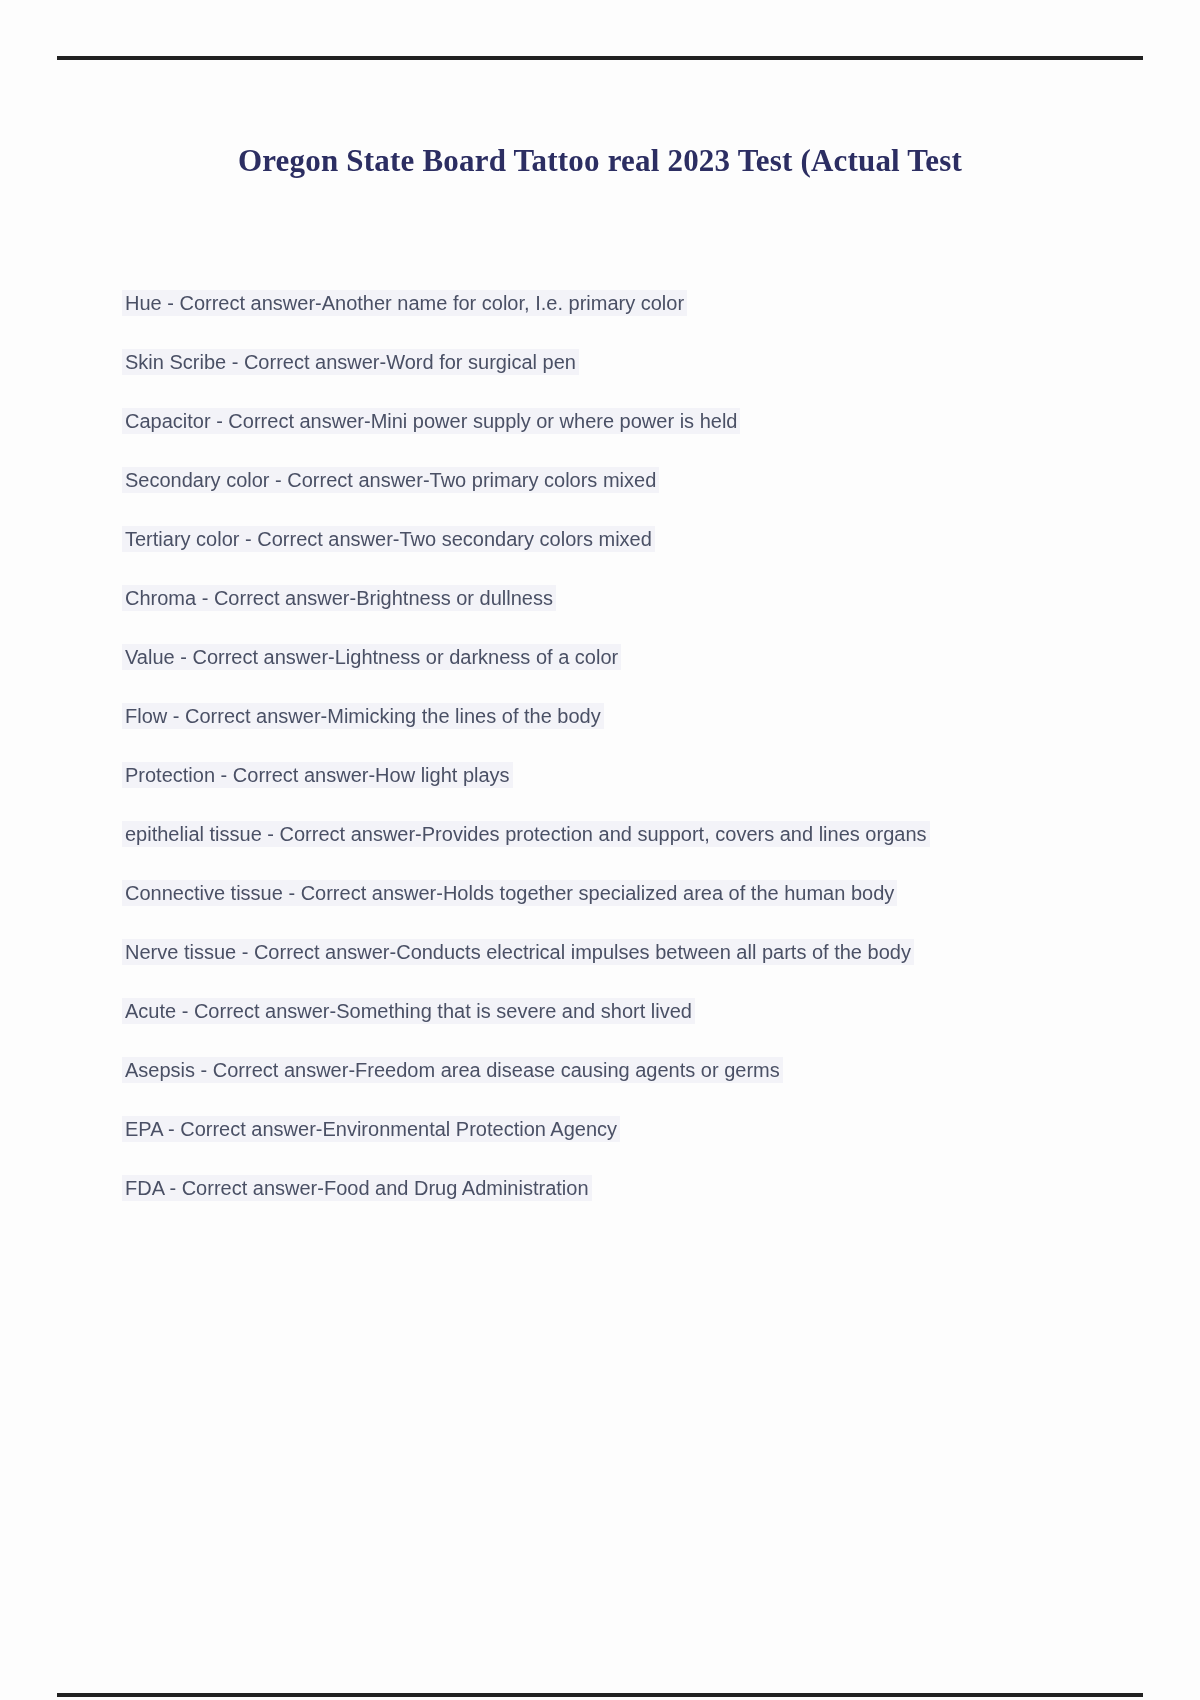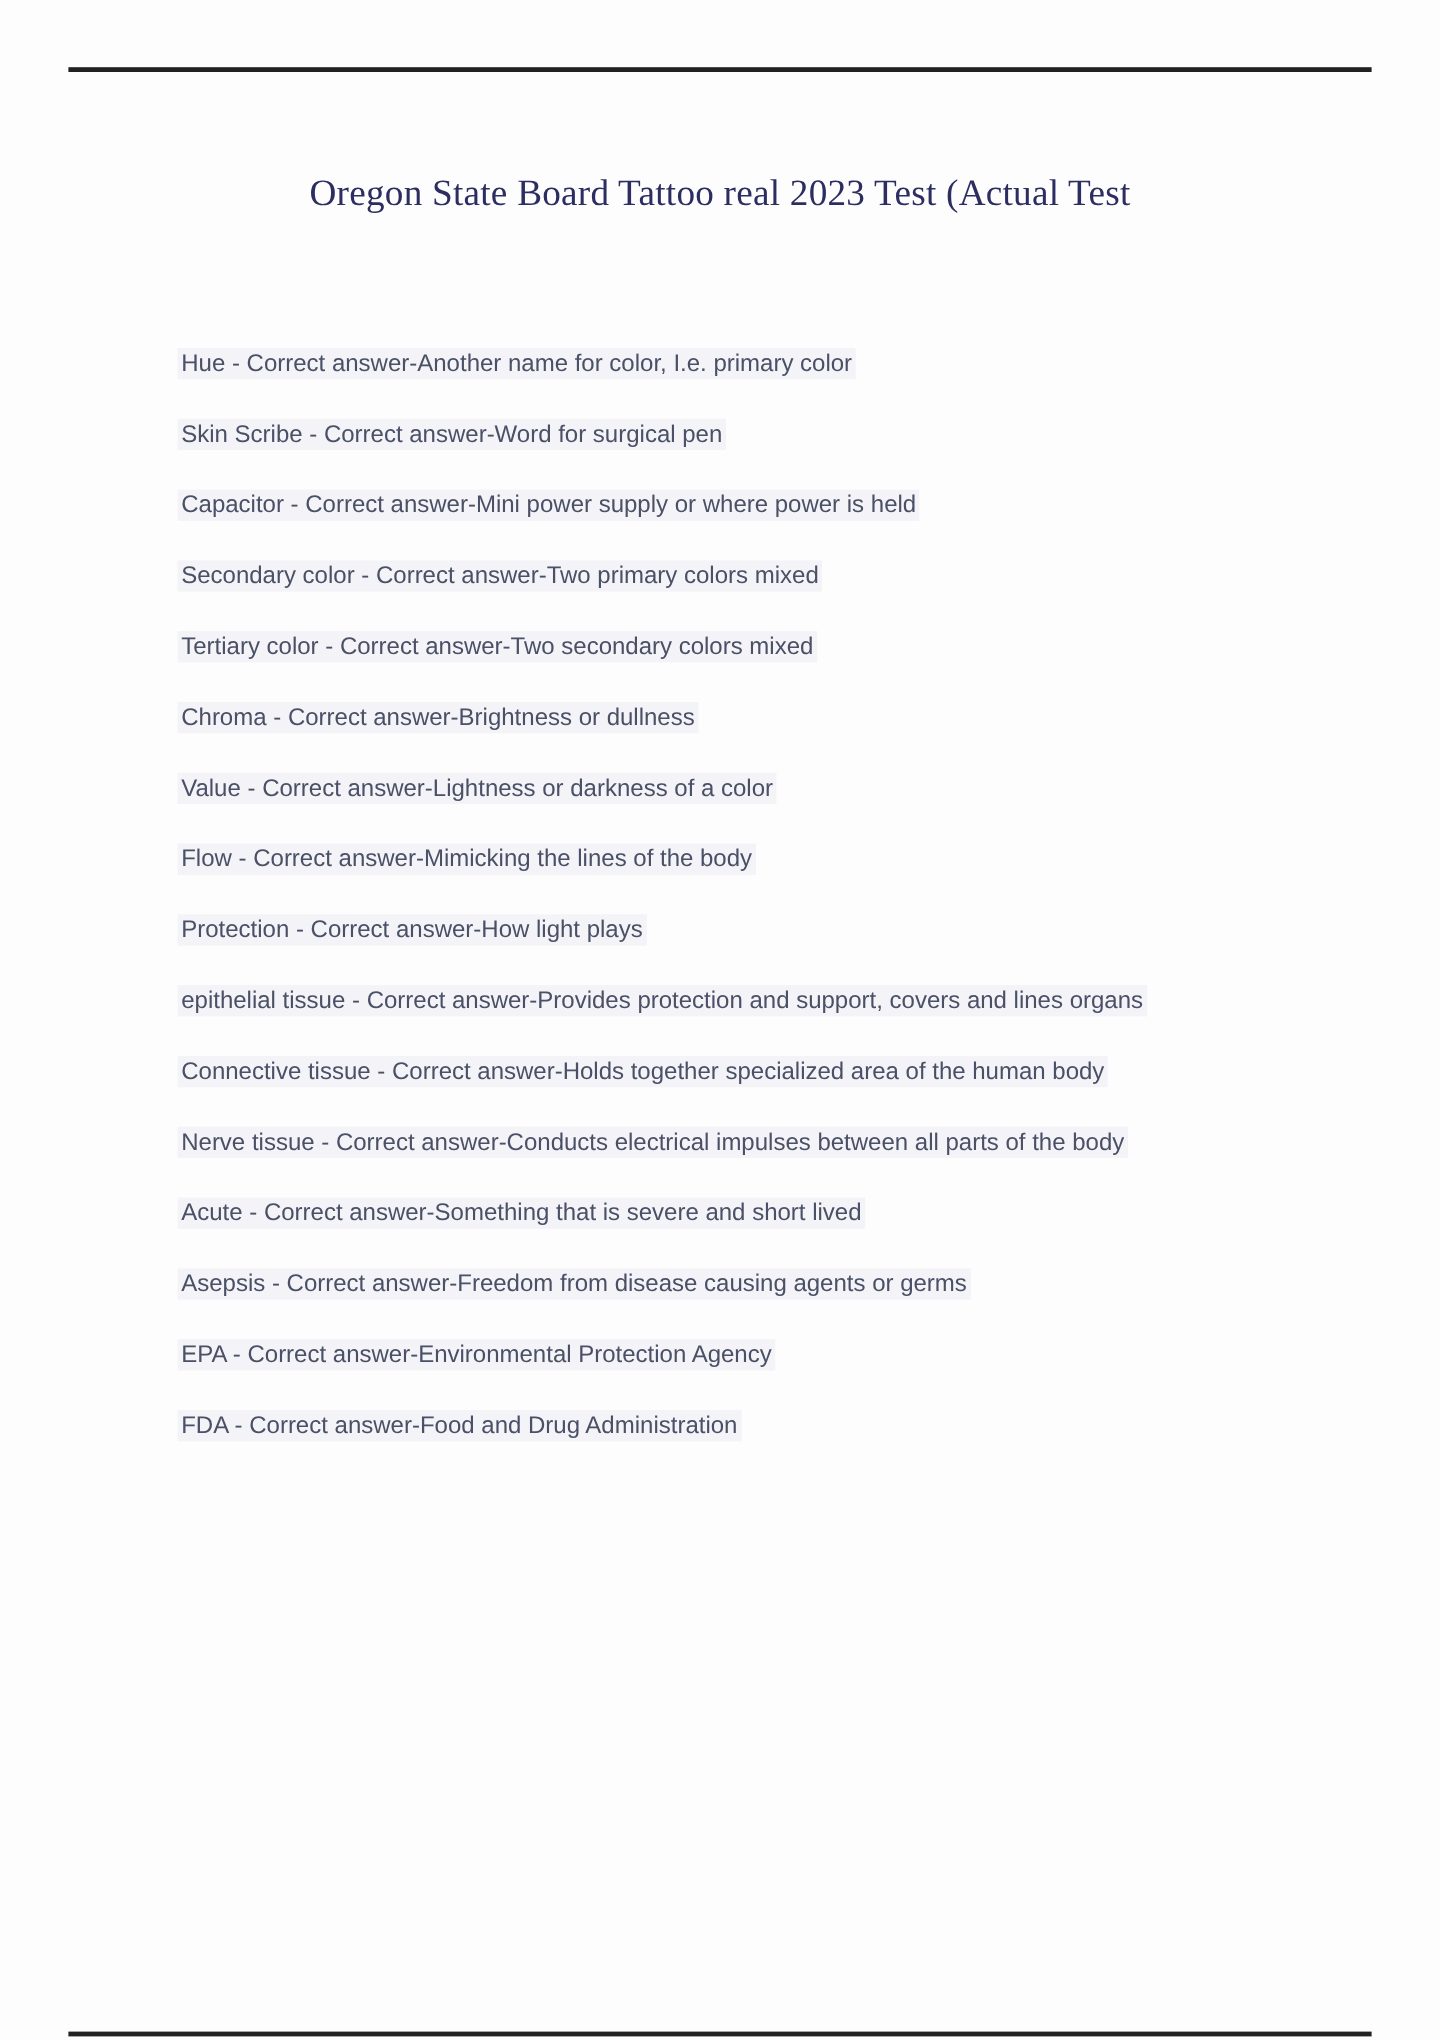--- a/index.html
+++ b/index.html
@@ -29,29 +29,29 @@
   .rule-top { top: 56px; }
   .rule-bottom { top: 1693px; }
   .title-block {
     position: absolute;
     top: 141px;
     left: 0;
     right: 0;
     text-align: center;
     color: var(--title-color);
     font-family: "Liberation Serif", "DejaVu Serif", serif;
-    font-weight: normal;
+    font-weight: bold;
     font-size: 31px;
     line-height: 40px;
     letter-spacing: 0.2px;
   }
   .qa-list {
     position: absolute;
     top: 289px;
-    left: 148px;
+    left: 122px;
     width: 941px;
     display: flex;
     flex-direction: column;
     row-gap: 31px;
   }
   .qa-item {
     font-size: 20px;
     line-height: 28px;
     color: var(--body-text);
   }
@@ -80,20 +80,20 @@
     <div class="qa-item"><span class="hl">Secondary color - Correct answer-Two primary colors mixed</span></div>
     <div class="qa-item"><span class="hl">Tertiary color - Correct answer-Two secondary colors mixed</span></div>
     <div class="qa-item"><span class="hl">Chroma - Correct answer-Brightness or dullness</span></div>
     <div class="qa-item"><span class="hl">Value - Correct answer-Lightness or darkness of a color</span></div>
     <div class="qa-item"><span class="hl">Flow - Correct answer-Mimicking the lines of the body</span></div>
     <div class="qa-item"><span class="hl">Protection - Correct answer-How light plays</span></div>
     <div class="qa-item"><span class="hl">epithelial tissue - Correct answer-Provides protection and support, covers and lines organs</span></div>
     <div class="qa-item"><span class="hl">Connective tissue - Correct answer-Holds together specialized area of the human body</span></div>
     <div class="qa-item"><span class="hl">Nerve tissue - Correct answer-Conducts electrical impulses between all parts of the body</span></div>
     <div class="qa-item"><span class="hl">Acute - Correct answer-Something that is severe and short lived</span></div>
-    <div class="qa-item"><span class="hl">Asepsis - Correct answer-Freedom from disease causing agents or germs</span></div>
+    <div class="qa-item"><span class="hl">Asepsis - Correct answer-Freedom area disease causing agents or germs</span></div>
     <div class="qa-item"><span class="hl">EPA - Correct answer-Environmental Protection Agency</span></div>
     <div class="qa-item"><span class="hl">FDA - Correct answer-Food and Drug Administration</span></div>
   </div>
 
   <div class="rule rule-bottom"></div>
 
 </div>
 
 </body></html>

